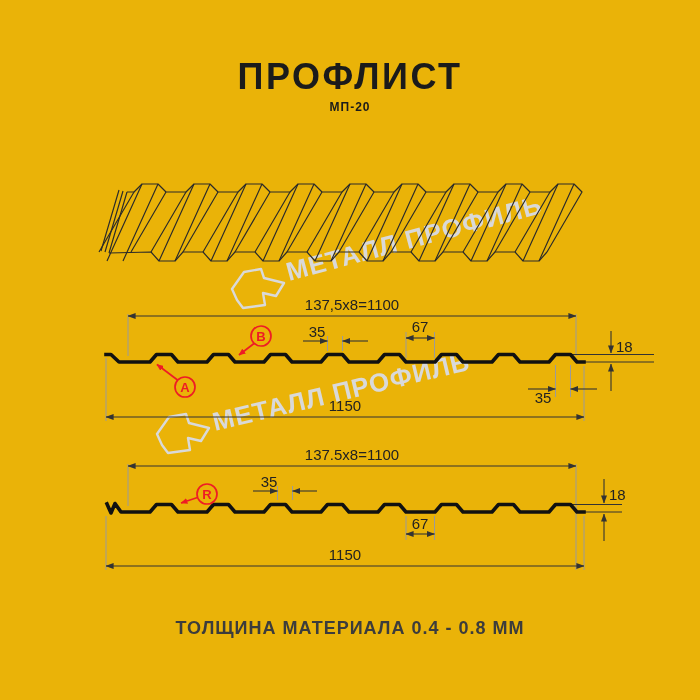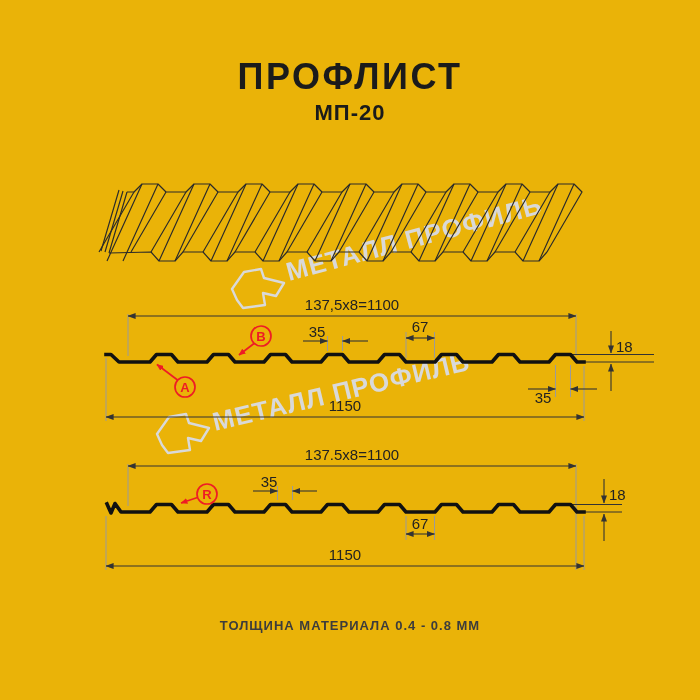--- a/index.html
+++ b/index.html
@@ -1,23 +1,23 @@
 <!DOCTYPE html>
 <html><head>
 <meta charset="utf-8">
 <style>
   html,body{margin:0;padding:0;background:#ffffff;}
   .page{position:relative;width:700px;height:700px;background:#eab308;overflow:hidden;
         font-family:"Liberation Sans", sans-serif;}
   .title{position:absolute;top:56px;left:0;width:700px;text-align:center;
          font-size:36px;font-weight:800;letter-spacing:2.5px;color:#1b1b1b;}
   .subtitle{position:absolute;top:100px;left:0;width:700px;text-align:center;
-            font-size:22px;font-weight:700;letter-spacing:1px;color:#1b1b1b;}
+            font-size:12px;font-weight:700;letter-spacing:1px;color:#1b1b1b;}
   .footer{position:absolute;top:618px;left:0;width:700px;text-align:center;
-          font-size:13px;font-weight:600;letter-spacing:1px;color:#3c3c3c;}
+          font-size:18px;font-weight:600;letter-spacing:1px;color:#3c3c3c;}
   svg text{font-family:"Liberation Sans", sans-serif;}
   .dimtxt{font-size:15px;fill:#222222;}
   .redtxt{font-size:13px;font-weight:bold;fill:#ee1c25;}
   .wmtxt{font-size:26px;font-weight:bold;fill:#d9d9d9;letter-spacing:1px;}
   .ext{stroke:#9a9a9a;stroke-width:1;}
   .dim{stroke:#333333;stroke-width:1.1;fill:none;}
   .prof{stroke:#111111;stroke-width:3.6;fill:none;stroke-linejoin:round;stroke-linecap:square;}
   .sheet{stroke:#2a2a2a;stroke-width:1.15;fill:none;stroke-linejoin:round;}
   .red{stroke:#ee1c25;stroke-width:1.7;fill:none;}
   .wmlogo{stroke:#d9d9d9;stroke-width:2.4;fill:none;stroke-linejoin:round;}

